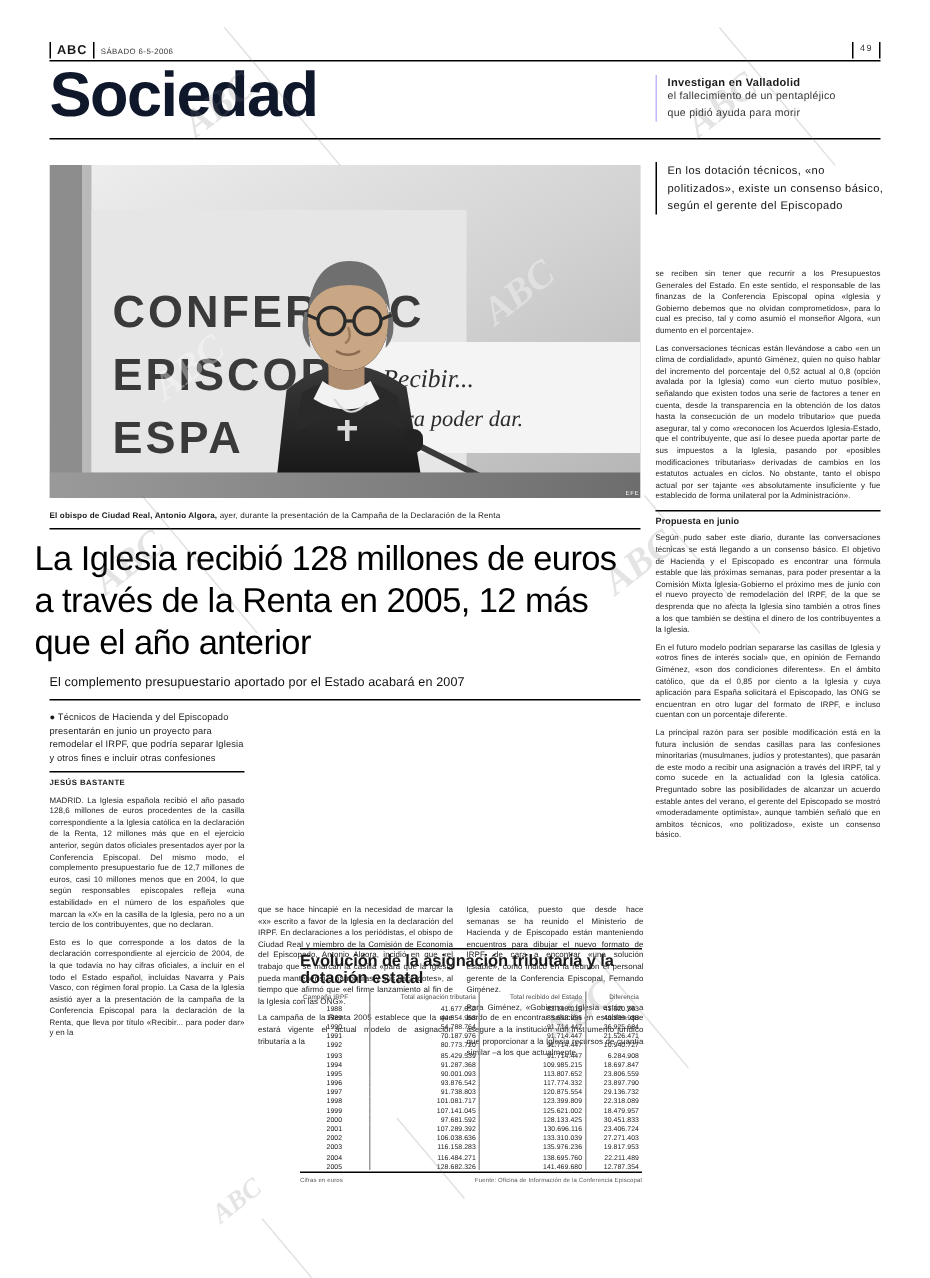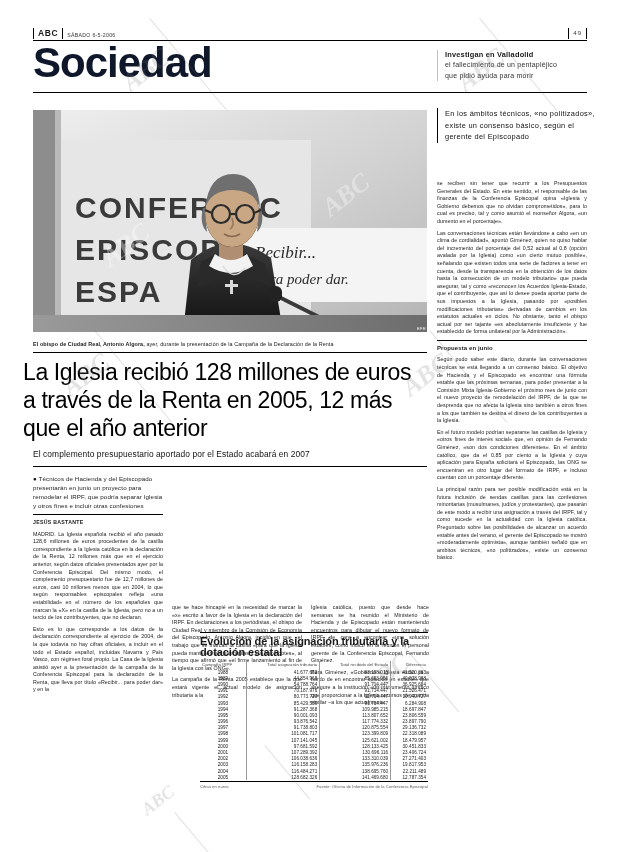--- a/index.html
+++ b/index.html
@@ -173,21 +173,21 @@
 
   <div class="caption">
     <b>El obispo de Ciudad Real, Antonio Algora,</b><span> ayer, durante la presentación de la Campaña de la Declaración de la Renta</span>
   </div>
   <div class="cap-rule"></div>
 
   <div class="headline">La Iglesia recibió 128 millones de euros a través de la Renta en 2005, 12 más que el año anterior</div>
   <div class="subhead">El complemento presupuestario aportado por el Estado acabará en 2007</div>
   <div class="subhead-rule"></div>
 
-  <div class="kicker">En los ámbitos técnicos, «no politizados», existe un consenso básico, según el gerente del Episcopado</div>
+  <div class="kicker">En los dotación técnicos, «no politizados», existe un consenso básico, según el gerente del Episcopado</div>
 
   <div class="col" id="col1">
     <p class="lede">● Técnicos de Hacienda y del Episcopado presentarán en junio un proyecto para remodelar el IRPF, que podría separar Iglesia y otros fines e incluir otras confesiones</p>
     <div class="hairline"></div>
     <p class="byline">JESÚS BASTANTE</p>
     <p>MADRID. La Iglesia española recibió el año pasado 128,6 millones de euros procedentes de la casilla correspondiente a la Iglesia católica en la declaración de la Renta, 12 millones más que en el ejercicio anterior, según datos oficiales presentados ayer por la Conferencia Episcopal. Del mismo modo, el complemento presupuestario fue de 12,7 millones de euros, casi 10 millones menos que en 2004, lo que según responsables episcopales refleja «una estabilidad» en el número de los españoles que marcan la «X» en la casilla de la Iglesia, pero no a un tercio de los contribuyentes, que no declaran.</p>
     <p>Esto es lo que corresponde a los datos de la declaración correspondiente al ejercicio de 2004, de la que todavía no hay cifras oficiales, a incluir en el todo el Estado español, incluidas Navarra y País Vasco, con régimen foral propio. La Casa de la Iglesia asistió ayer a la presentación de la campaña de la Conferencia Episcopal para la declaración de la Renta, que lleva por título «Recibir... para poder dar» y en la</p>
   </div>
 
   <div class="col" id="col2">

